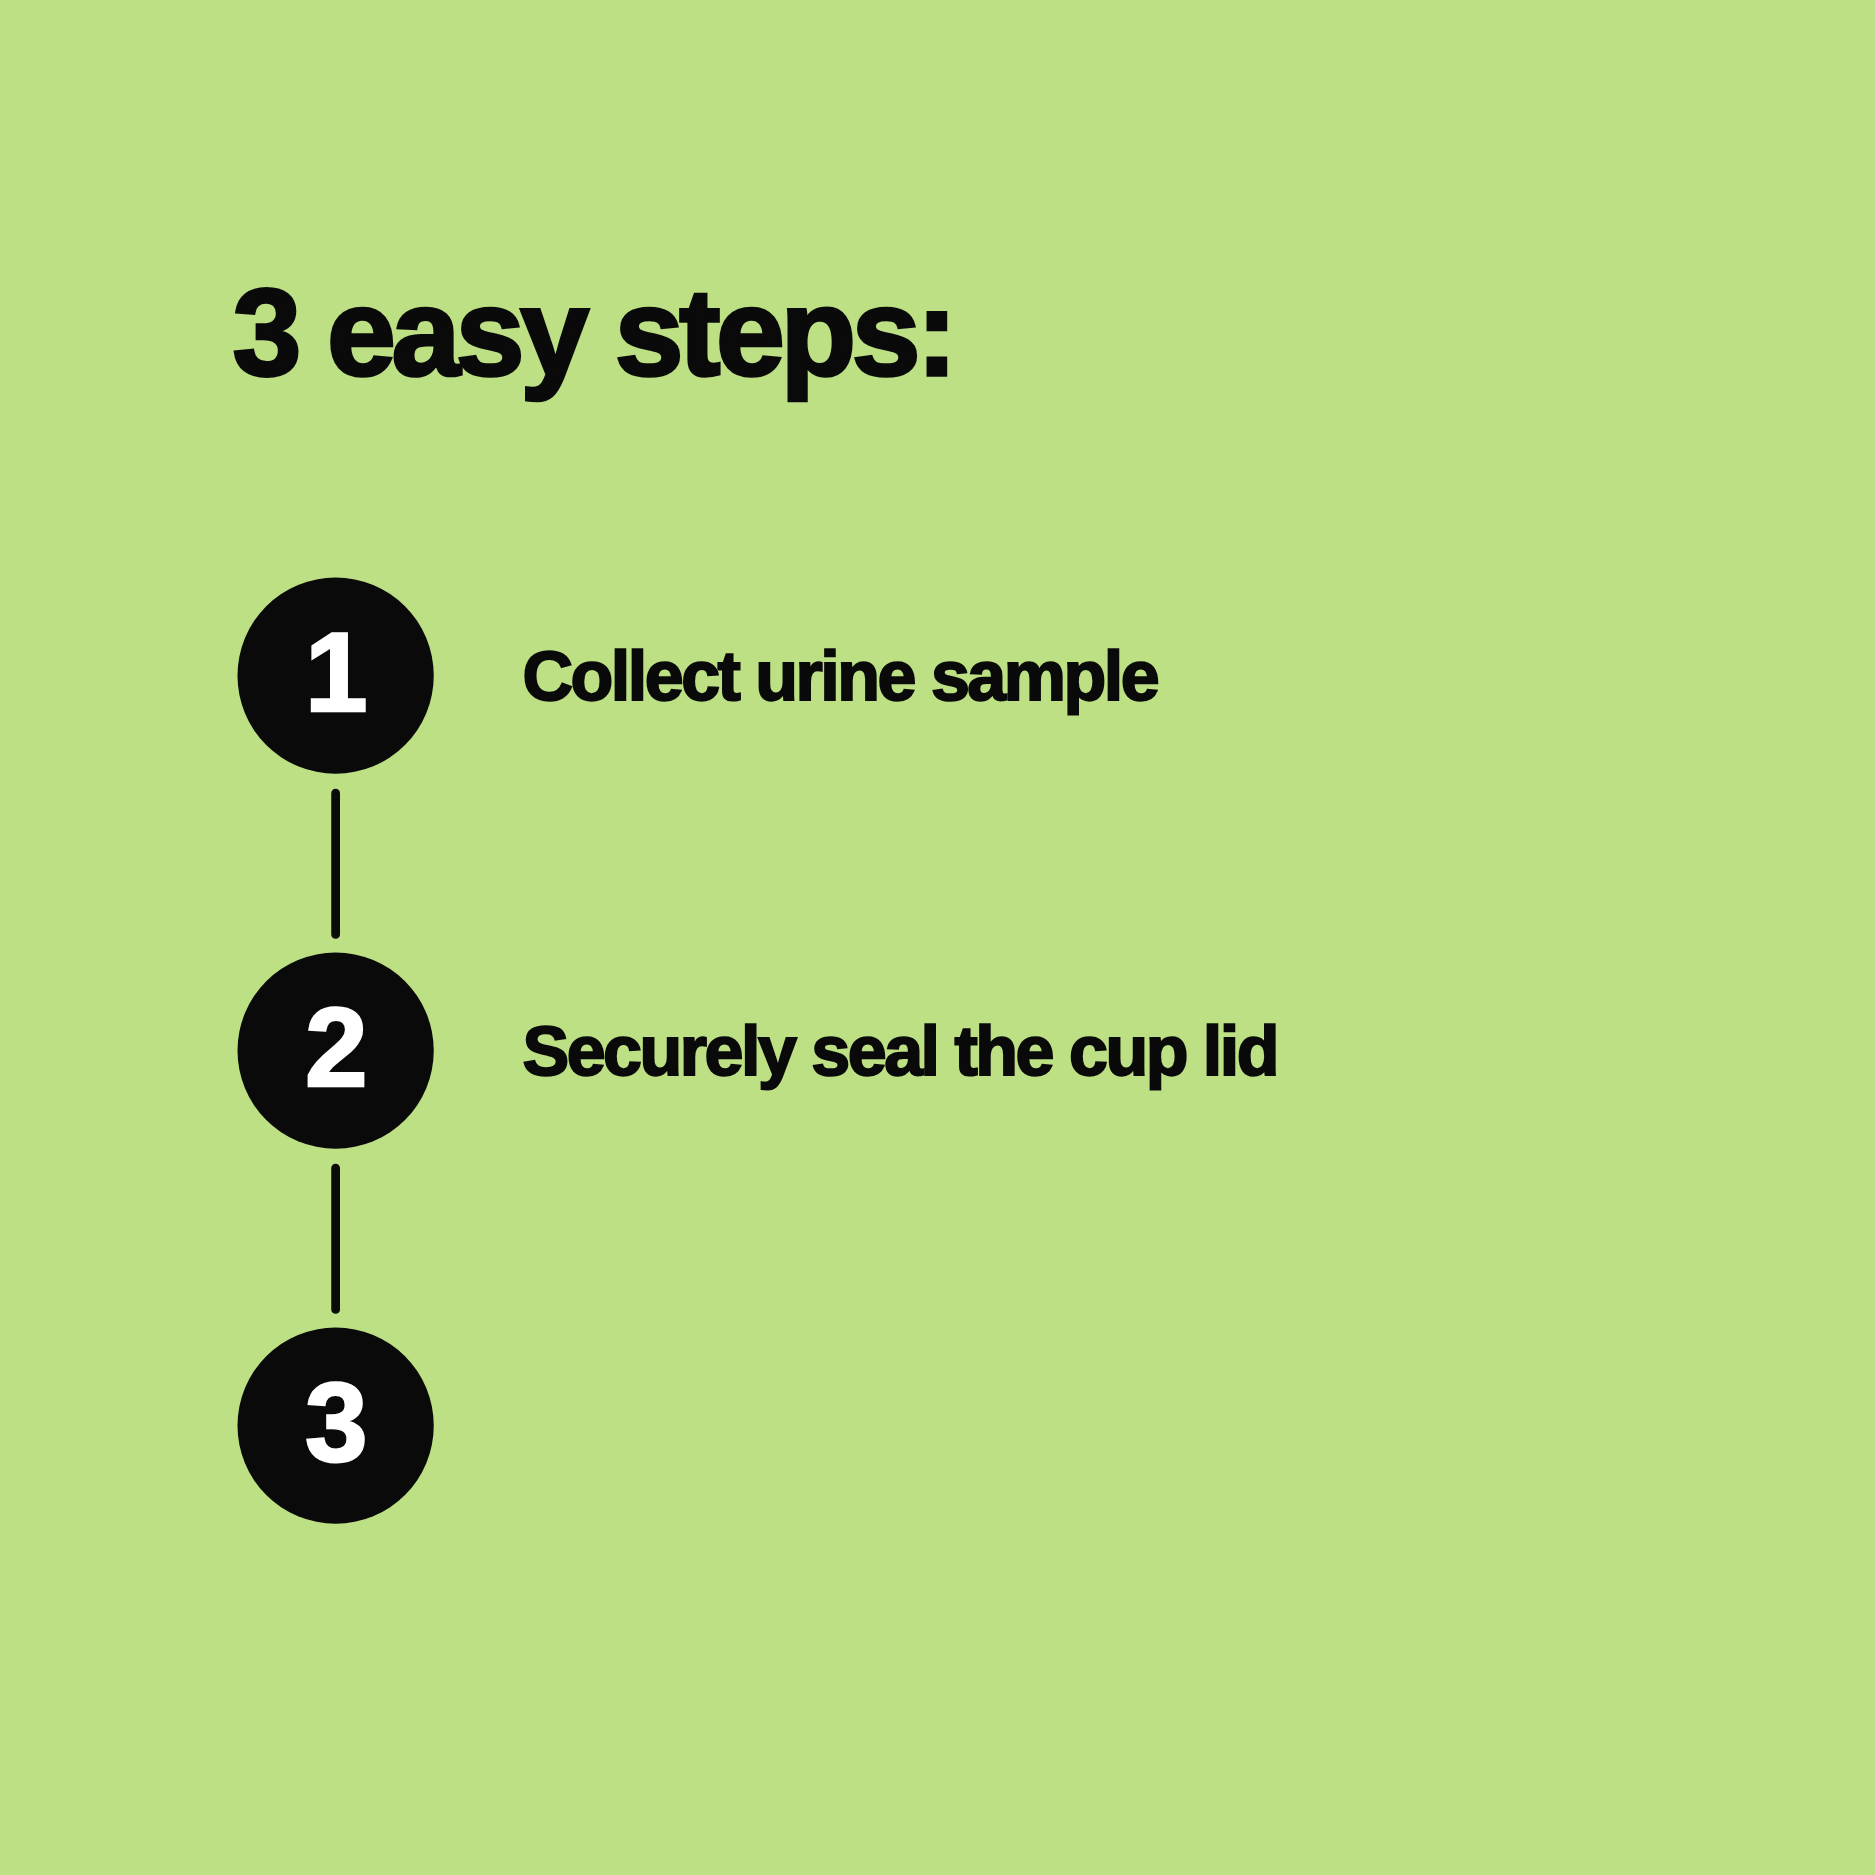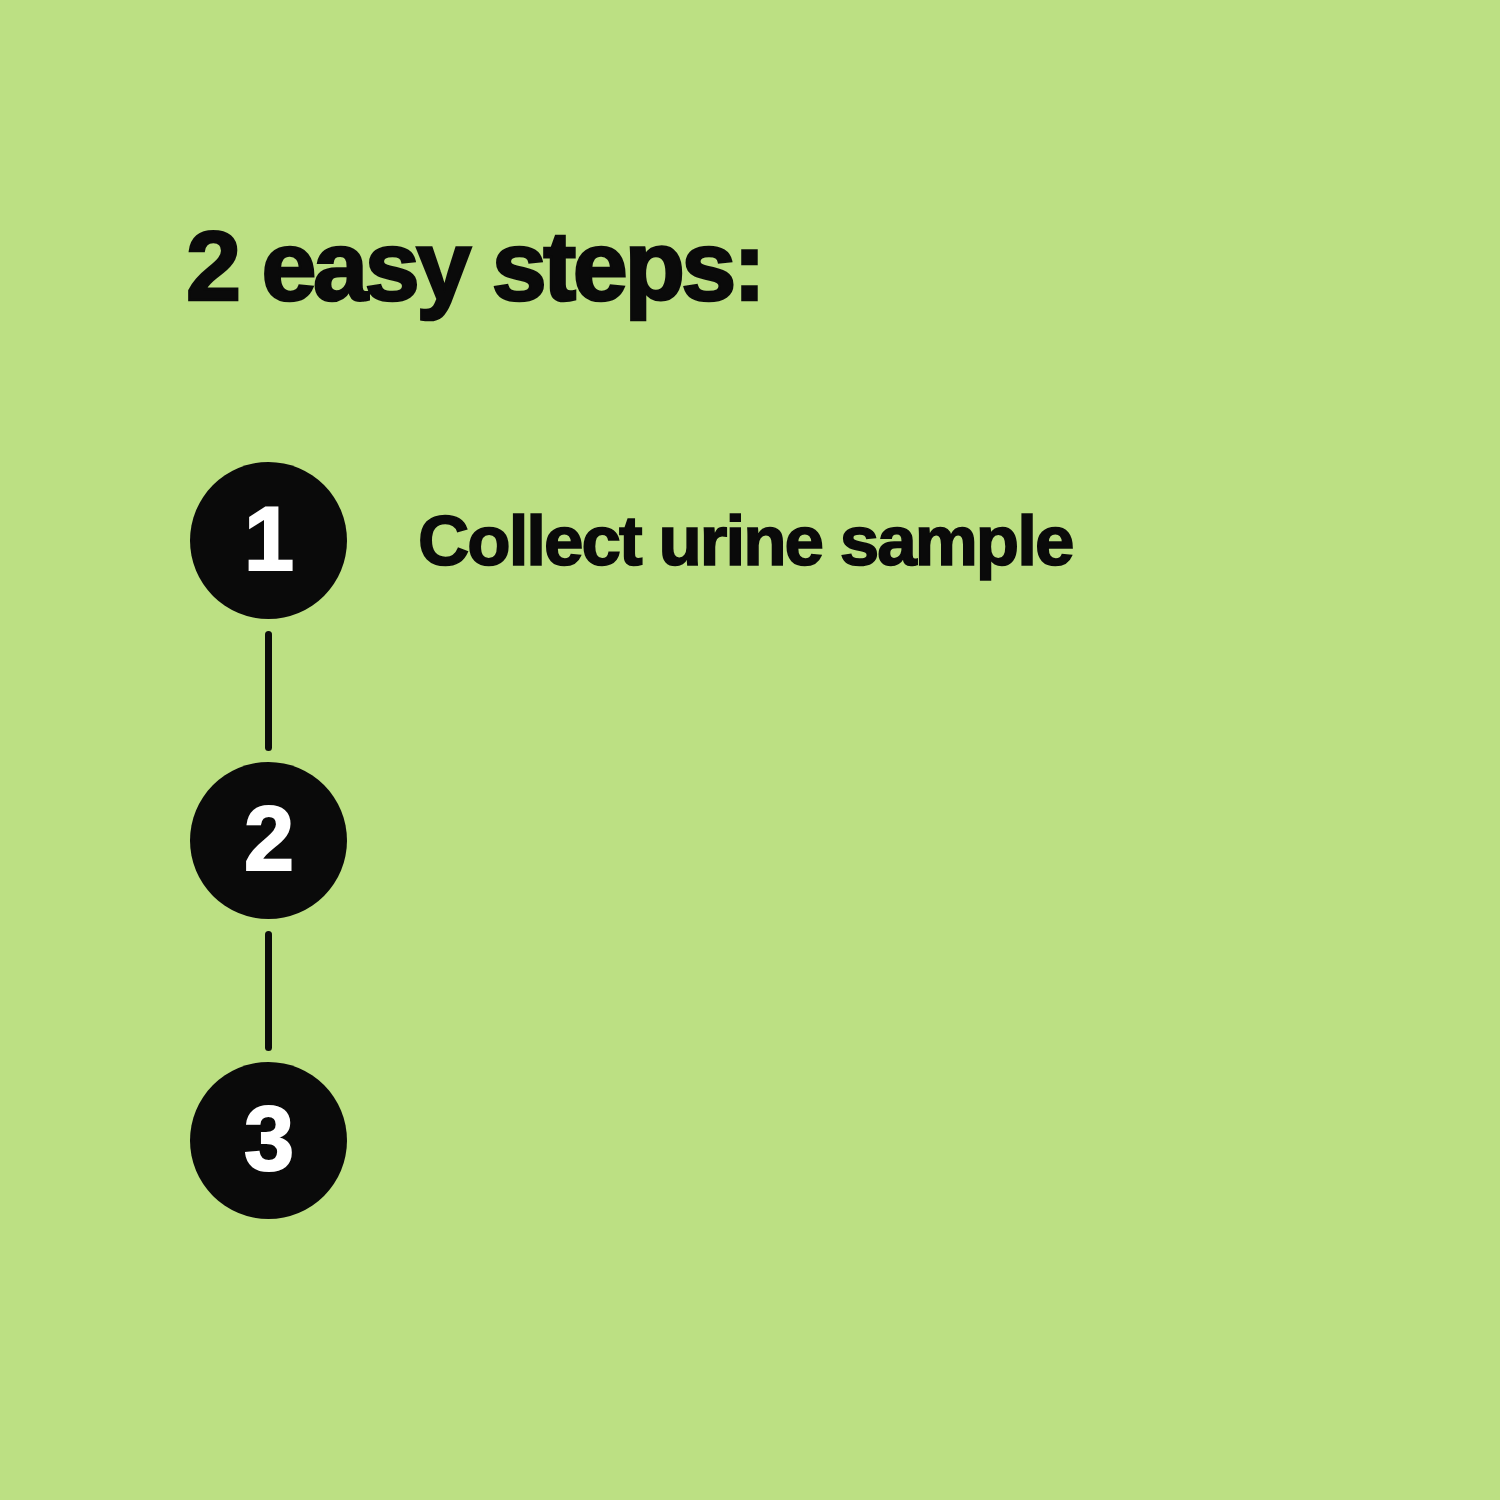--- a/index.html
+++ b/index.html
@@ -80,21 +80,21 @@
     -webkit-text-stroke: 2px #ffffff;
     position: relative;
     top: -2px;
   }
 
   .step-label {
     flex: 1 1 auto;
     margin-left: 71px;
     color: #0a0a0a;
     font-family: "Liberation Sans", sans-serif;
-    font-size: 71px;
+    font-size: 56px;
     font-weight: bold;
     letter-spacing: -2px;
     line-height: 1;
     white-space: nowrap;
     -webkit-text-stroke: 1.6px #0a0a0a;
   }
 
   
   .connector {
     position: absolute;
@@ -105,38 +105,39 @@
     border-radius: 4px;
   }
   .connector[data-idx="0"] { top: 631px; }
   .connector[data-idx="1"] { top: 931px; }
 </style>
 </head>
 <body>
 
 <div id="poster" style="background: rgb(188, 224, 131);">
 
-  <div id="title" style="color: rgb(10, 10, 10);">2 easy steps:</div>
+  <div id="title" style="color: rgb(10, 10, 10);">3 easy steps:</div>
 
   <div id="steps">
 
     <div class="connector" data-idx="0" style="background: rgb(10, 10, 10);"></div>
     <div class="connector" data-idx="1" style="background: rgb(10, 10, 10);"></div>
 
     <div class="step-row" data-idx="0">
       <div class="step-badge" style="background: rgb(10, 10, 10);">
         <span class="step-number" style="color: rgb(255, 255, 255); -webkit-text-stroke: 2px rgb(255, 255, 255);">1</span>
       </div>
       <div class="step-label" style="color: rgb(10, 10, 10);">Collect urine sample</div>
     </div>
 
     <div class="step-row" data-idx="1">
       <div class="step-badge" style="background: rgb(10, 10, 10);">
         <span class="step-number" style="color: rgb(255, 255, 255); -webkit-text-stroke: 2px rgb(255, 255, 255);">2</span>
       </div>
+      <div class="step-label" style="color: rgb(10, 10, 10);">Securely seal the cup lid</div>
     </div>
 
     <div class="step-row" data-idx="2">
       <div class="step-badge" style="background: rgb(10, 10, 10);">
         <span class="step-number" style="color: rgb(255, 255, 255); -webkit-text-stroke: 2px rgb(255, 255, 255);">3</span>
       </div>
     </div>
 
   </div>
 </div>

